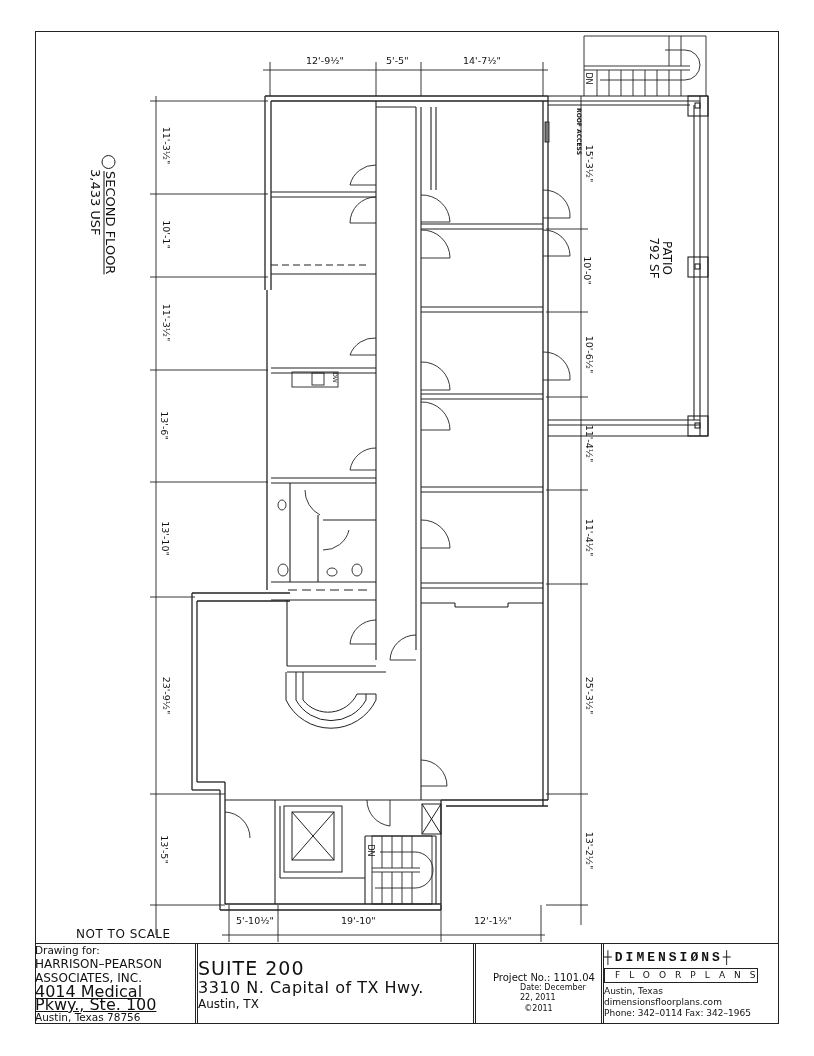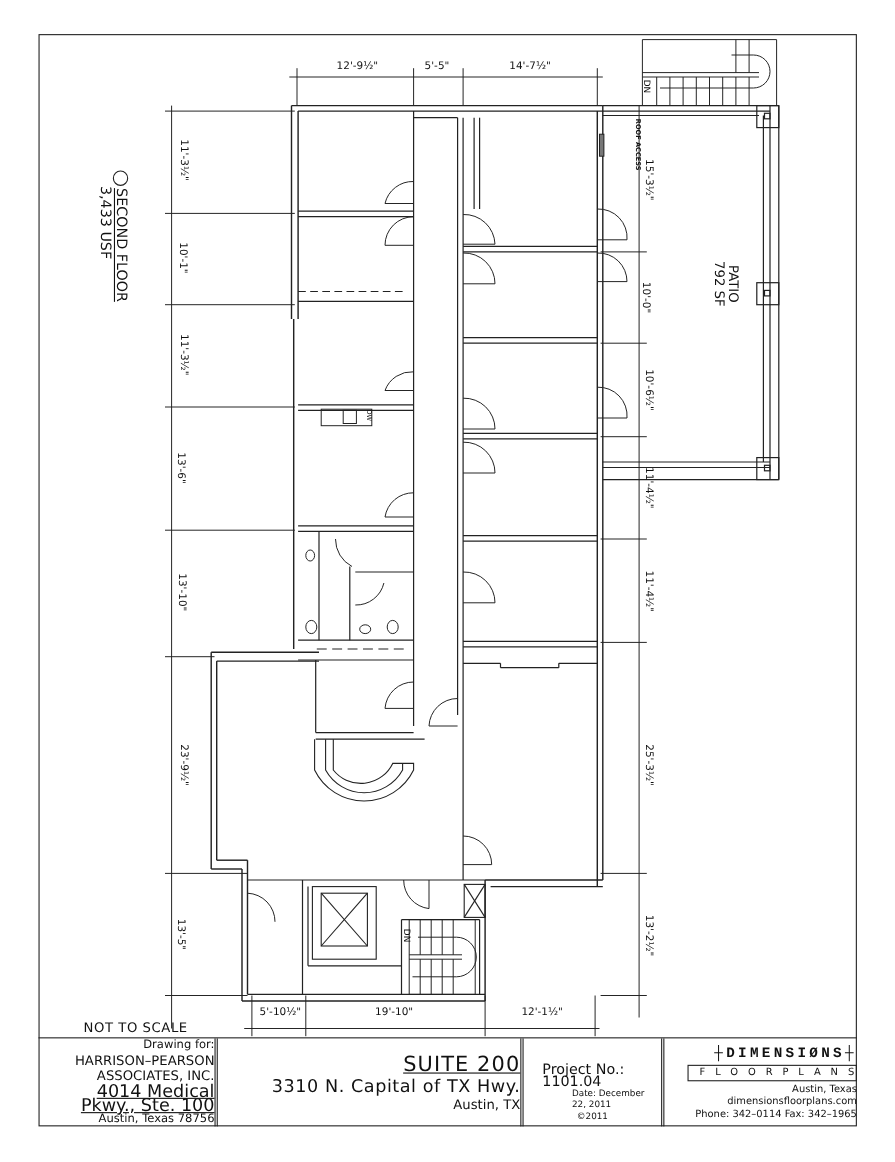--- a/index.html
+++ b/index.html
@@ -1,30 +1,30 @@
 <!DOCTYPE html>
 <html><head>
 <meta charset="utf-8">
 <style>
   html,body{margin:0;padding:0;background:#ffffff;}
   body{width:814px;height:1056px;position:relative;overflow:hidden;font-family:"DejaVu Sans",sans-serif;color:#111;}
   .sheet{position:absolute;left:35px;top:31px;width:744px;height:993px;border:1.5px solid #222;box-sizing:border-box;}
   svg.plan{position:absolute;left:0;top:0;}
   .tb{position:absolute;left:35px;top:943px;width:744px;height:81px;border-top:1.5px solid #222;box-sizing:border-box;display:flex;}
-  .cell{height:100%;box-sizing:border-box;text-align:right;display:flex;flex-direction:column;justify-content:center;}
+  .cell{height:100%;box-sizing:border-box;text-align:left;display:flex;flex-direction:column;justify-content:center;}
   .c1{width:163px;border-right:3px double #222;font-size:10.5px;line-height:13px;}
   .c1 .big{font-size:12px;line-height:14px;}
   .c2{width:278px;border-right:3px double #222;}
-  .c2 .title{font-size:19px;line-height:20px;letter-spacing:1px;text-decoration:underline;}
+  .c2 .title{font-size:19px;line-height:20px;letter-spacing:1px;}
   .c2 .addr{font-size:16px;line-height:19px;letter-spacing:.5px;}
   .c2 .city{font-size:12px;line-height:14px;}
   .c2 .area{font-size:13.5px;line-height:16px;letter-spacing:.5px;}
   .c3{width:128px;border-right:3px double #222;font-size:6.5px;line-height:7px;text-align:left;padding:4px 6px;}
   .c3 .note{font-weight:bold;text-transform:uppercase;}
-  .c3 .proj{font-size:13px;line-height:11px;margin-top:18px;padding-left:11px;}
+  .c3 .proj{font-size:10px;line-height:11px;margin-top:18px;padding-left:11px;}
   .c3 .date{font-size:8px;line-height:10px;margin-left:38px;}
   .c3 .copy{font-size:8px;line-height:11px;text-align:center;}
   .c4{flex:1;font-size:9px;line-height:11px;}
   .c4 .logo{font-family:Liberation Mono, monospace;font-weight:bold;font-size:13px;letter-spacing:3px;line-height:16px;}
   .c4 .fp{display:inline-block;border:1px solid #222;font-size:9px;letter-spacing:9px;padding:1px 2px 1px 10px;margin:2px auto 3px;width:140px;}
   .nts{position:absolute;left:76px;top:927px;font-size:12px;letter-spacing:.5px;}
   .floorlbl{position:absolute;left:88px;top:155px;transform-origin:left top;transform:rotate(90deg) translate(0,-100%);white-space:nowrap;font-size:13px;line-height:14px;}
   .floorlbl .t1{text-decoration:underline;}
   .patio{position:absolute;left:640px;top:220px;transform:rotate(90deg);transform-origin:center;text-align:center;font-size:12px;line-height:13px;width:80px;}
   .dim{position:absolute;font-size:9.5px;white-space:nowrap;}

